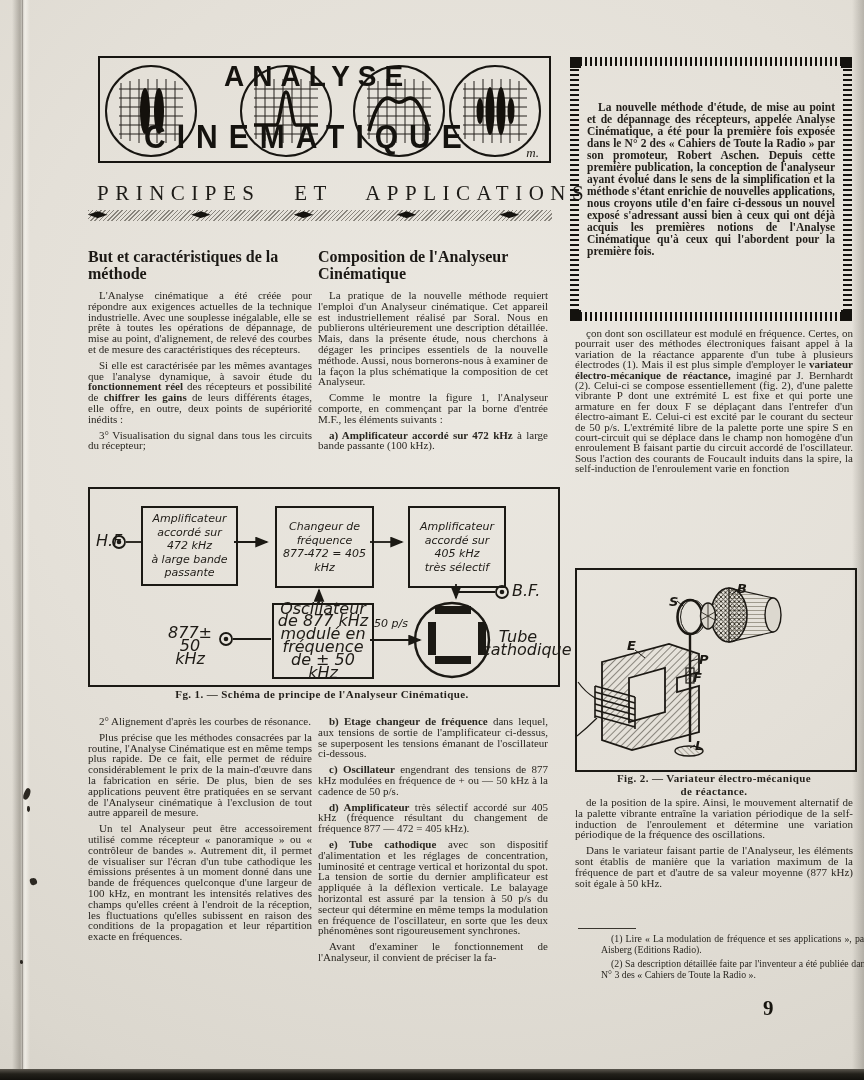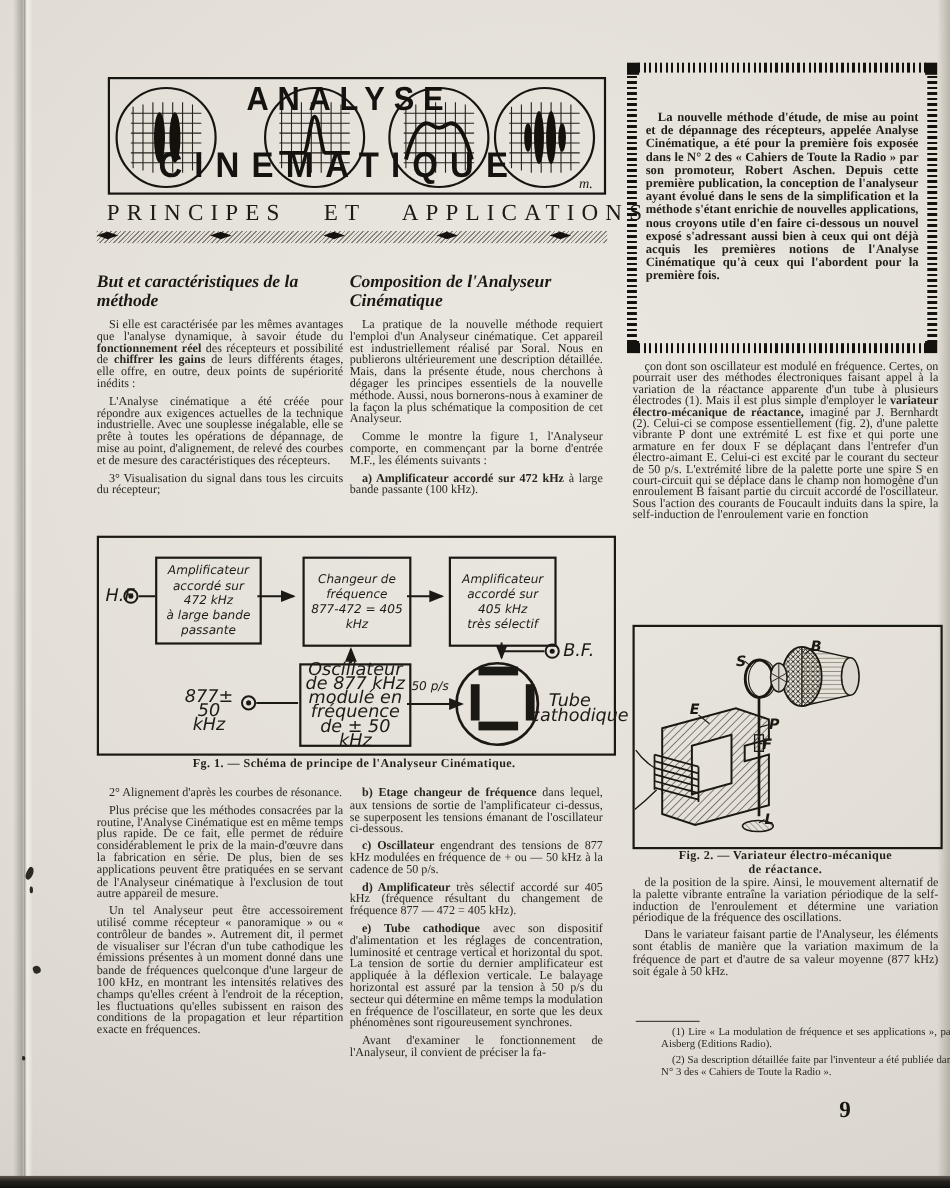--- a/index.html
+++ b/index.html
@@ -17,21 +17,21 @@
     background:linear-gradient(270deg, rgba(70,66,58,.28), rgba(70,66,58,0)); }
   .bottom-band { position:absolute; left:0; right:0; bottom:0; height:11px;
     background:linear-gradient(180deg,#5a564e 0%, #23211b 45%, #12110d 100%); }
   .speck { position:absolute; background:#2c2822; border-radius:40% 60% 50% 50%; }
   .sp1 { left:24px; top:788px; width:6px; height:12px; transform:rotate(24deg); }
   .sp2 { left:27px; top:806px; width:3px; height:6px; }
   .sp3 { left:30px; top:878px; width:7px; height:7px; transform:rotate(-15deg); }
   .sp4 { left:20px; top:960px; width:3px; height:4px; }
 
   
-  .masthead { position:absolute; left:98px; top:70px; width:449px; height:103px;
+  .masthead { position:absolute; left:98px; top:56px; width:449px; height:103px;
     border:2.5px solid #171511;text-align:center; }
   .scope { position:absolute; top:7px; width:88px; height:88px; border-radius:50%;
     border:2px solid #171511; background:transparent; }
   .scope svg { position:absolute; left:0; top:0; }
   .s1 { left:5px; } .s2 { left:140px; } .s3 { left:253px; } .s4 { left:349px; }
   .mtitle { position:absolute; font-family:"Liberation Sans", sans-serif; font-weight:900; color:#15130f; white-space:nowrap; transform:scaleY(1.08); }
   .mtitle1 { left:124px; top:2px; font-size:28px; letter-spacing:8px; }
   .mtitle2 { left:44px; top:62px; font-size:30px; letter-spacing:11px; }
   .msig { position:absolute; right:10px; bottom:0px; font-style:italic; font-size:13px; color:#24211c; }
 
@@ -53,21 +53,21 @@
   .ib-right  { top:10px; bottom:10px; right:0; width:9px; background:repeating-linear-gradient(0deg,#14120e 0 2px, transparent 2px 5px); }
   .ib-corner { position:absolute; width:11px; height:11px; background:#14120e; }
   .ib-c1 { left:0; top:0; } .ib-c2 { right:0; top:0; } .ib-c3 { left:0; bottom:0; } .ib-c4 { right:0; bottom:0; }
   .intro-text { position:absolute; left:17px; right:17px; top:16px; bottom:14px;
     font-weight:bold; font-size:11.5px; line-height:12px; text-align:justify; text-indent:11px; color:#211e19;margin-top:28px; }
 
   
   .col { position:absolute; text-align:justify; font-size:11px; line-height:10.8px; color:#2a2721; }
   .para { margin:0 0 5px 0; text-indent:11px; }
   .bold { font-weight:bold; }
-  .heading { font-style:italic; font-weight:bold; font-size:16px; line-height:17px;
+  .heading { font-weight:bold; font-size:16px; line-height:17px;
     color:#1c1915; margin:0 0 8px 0; text-align:left; }
   .col-left-top  { left:88px;  top:248px; width:224px; }
   .col-mid-top   { left:318px; top:248px; width:230px; }
   .col-left-bot  { left:88px;  top:716px; width:224px; }
   .col-mid-bot   { left:318px; top:716px; width:230px; }
   .col-right-top { left:575px; top:328px; width:278px; line-height:10.4px; }
   .col-right-bot { left:575px; top:797px; width:278px; }
 
   
   .fig1 { position:absolute; left:88px; top:487px; width:468px; height:196px;
@@ -183,22 +183,22 @@
     <div class="ib-corner ib-c1"></div>
     <div class="ib-corner ib-c2"></div>
     <div class="ib-corner ib-c3"></div>
     <div class="ib-corner ib-c4"></div>
     <div class="intro-text">La nouvelle méthode d'étude, de mise au point et de dépannage des récepteurs, appelée Analyse Cinématique, a été pour la première fois exposée dans le N° 2 des « Cahiers de Toute la Radio » par son promoteur, Robert Aschen. Depuis cette première publication, la conception de l'analyseur ayant évolué dans le sens de la simplification et la méthode s'étant enrichie de nouvelles applications, nous croyons utile d'en faire ci-dessous un nouvel exposé s'adressant aussi bien à ceux qui ont déjà acquis les premières notions de l'Analyse Cinématique qu'à ceux qui l'abordent pour la première fois.</div>
   </div>
 
   <div class="col col-left-top">
     <h3 class="heading">But et caractéristiques de la méthode</h3>
     <div>
+        <p class="para">L'Analyse cinématique a été créée pour répondre aux exigences actuelles de la technique industrielle. Avec une souplesse inégalable, elle se prête à toutes les opérations de dépannage, de mise au point, d'alignement, de relevé des courbes et de mesure des caractéristiques des récepteurs.</p>
         <p class="para"><span>Si elle est caractérisée par les mêmes avantages que l'analyse dynamique, à savoir étude du </span><span class="bold">fonctionnement réel</span><span> des récepteurs et possibilité de </span><span class="bold">chiffrer les gains</span><span> de leurs différents étages, elle offre, en outre, deux points de supériorité inédits :</span></p>
-        <p class="para">L'Analyse cinématique a été créée pour répondre aux exigences actuelles de la technique industrielle. Avec une souplesse inégalable, elle se prête à toutes les opérations de dépannage, de mise au point, d'alignement, de relevé des courbes et de mesure des caractéristiques des récepteurs.</p>
         <p class="para">3° Visualisation du signal dans tous les circuits du récepteur;</p>
       </div>
   </div>
   <div class="col col-mid-top">
     <h3 class="heading">Composition de l'Analyseur Cinématique</h3>
     <div>
         <p class="para">La pratique de la nouvelle méthode requiert l'emploi d'un Analyseur cinématique. Cet appareil est industriellement réalisé par Soral. Nous en publierons ultérieurement une description détaillée. Mais, dans la présente étude, nous cherchons à dégager les principes essentiels de la nouvelle méthode. Aussi, nous bornerons-nous à examiner de la façon la plus schématique la composition de cet Analyseur.</p>
         <p class="para">Comme le montre la figure 1, l'Analyseur comporte, en commençant par la borne d'entrée M.F., les éléments suivants :</p>
         <p class="para"><span class="bold">a) Amplificateur accordé sur 472 kHz</span><span> à large bande passante (100 kHz).</span></p>
       </div>

